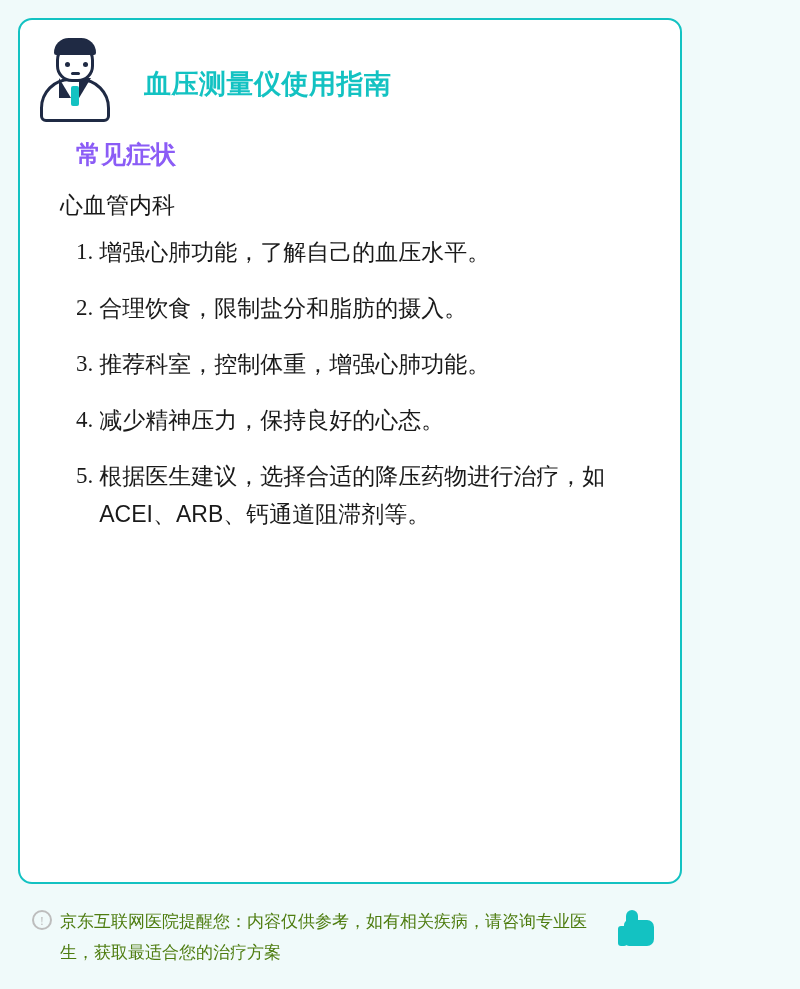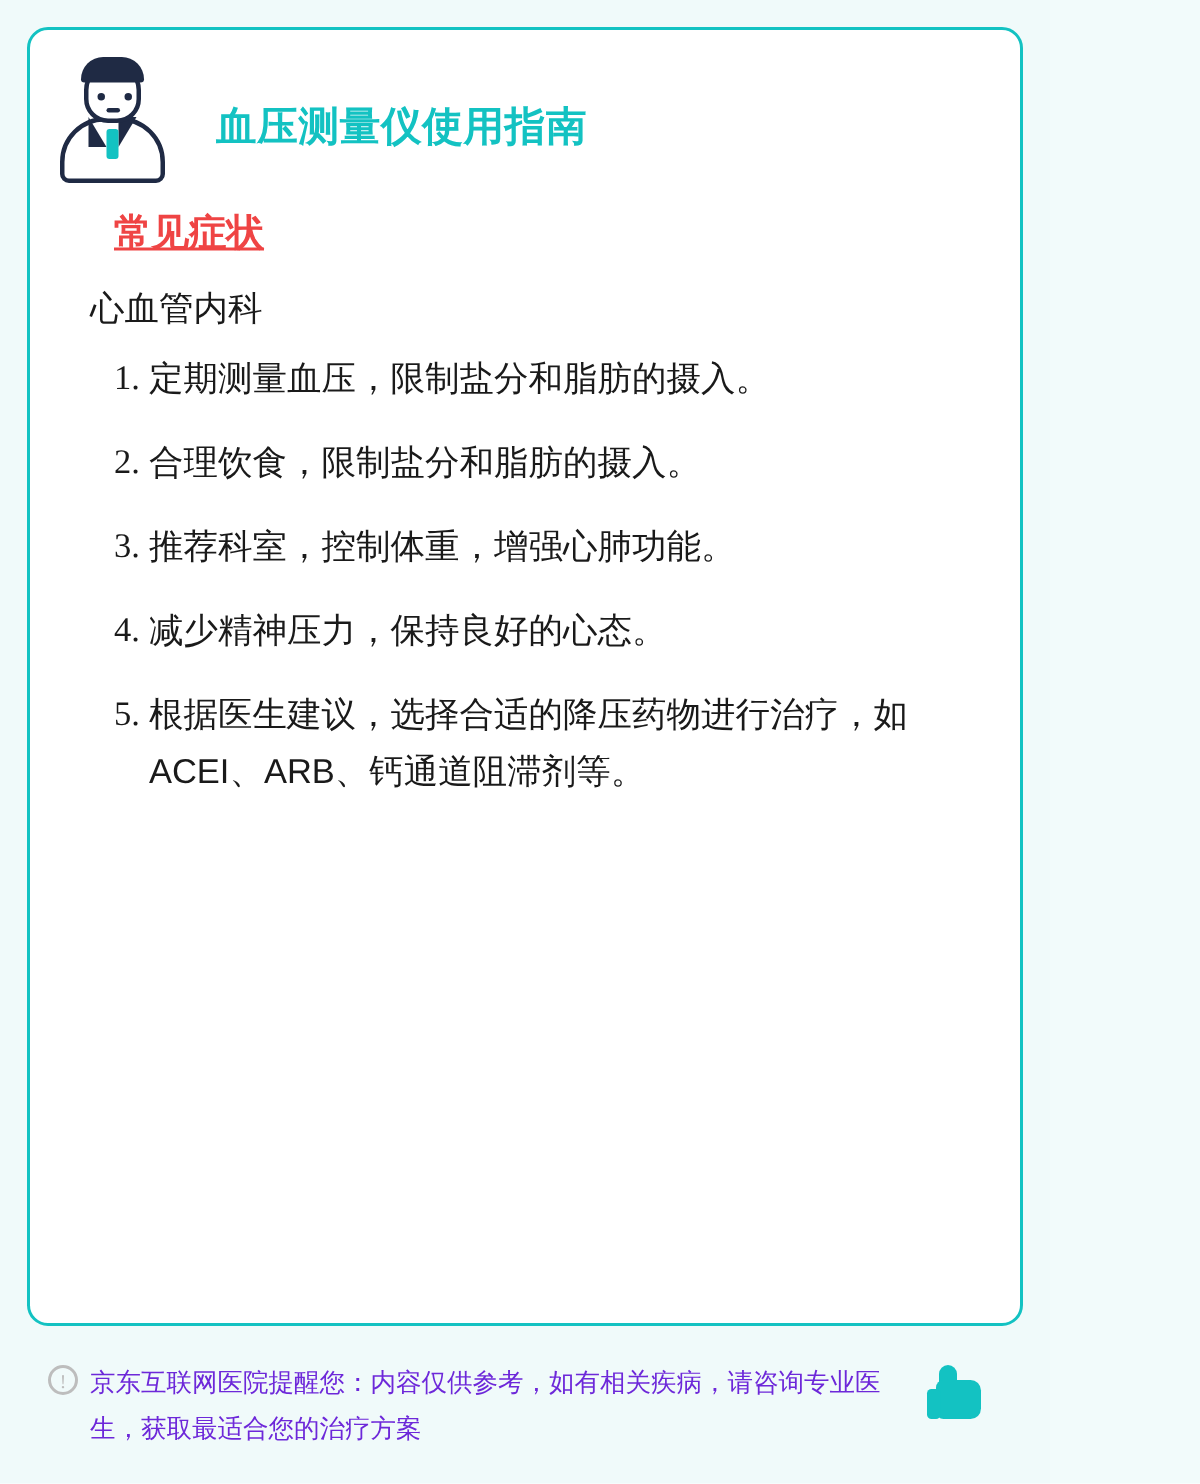--- a/index.html
+++ b/index.html
@@ -118,23 +118,22 @@
     margin: 0 0 0 86px;
     padding-top: 20px;
     font-size: 27px;
     font-weight: bold;
     color: #13c2c2;
     letter-spacing: 0.5px;
   }
   .section-title {
     font-size: 25px;
     font-weight: bold;
-    color: #ef4444;
+    color: #8b5cf6;
     margin: 36px 0 14px 18px;
-    text-decoration: underline;
   }
   .para {
     font-size: 23px;
     line-height: 41px;
     color: #1a1a1a;
     margin: 0 0 0 18px;
   }
   .plain {
     font-size: 23px;
     line-height: 40px;
@@ -180,21 +179,21 @@
     text-align: center;
     margin-top: 4px;
     margin-right: 8px;
     box-sizing: border-box;
     font-family: "Liberation Serif", serif;
   }
   .footer-text {
     flex: 1 1 auto;
     font-size: 17px;
     line-height: 31px;
-    color: #6d28d9;
+    color: #4d7c0f;
     padding-right: 10px;
   }
   .thumb {
     flex: 0 0 auto;
     width: 44px;
     height: 44px;
     position: relative;
     margin-top: 2px;
   }
   .thumb-hand {
@@ -246,21 +245,21 @@
     <h1 class="title">血压测量仪使用指南</h1>
 
     <h2 class="section-title">常见症状</h2>
 
     <p class="plain">心血管内科</p>
 
 
     <ul class="list">
       <li>
         <span class="li-num">1.</span>
-        <span class="li-text">定期测量血压，限制盐分和脂肪的摄入。</span>
+        <span class="li-text">增强心肺功能，了解自己的血压水平。</span>
       </li>
       <li>
         <span class="li-num">2.</span>
         <span class="li-text">合理饮食，限制盐分和脂肪的摄入。</span>
       </li>
       <li>
         <span class="li-num">3.</span>
         <span class="li-text">推荐科室，控制体重，增强心肺功能。</span>
       </li>
       <li>

